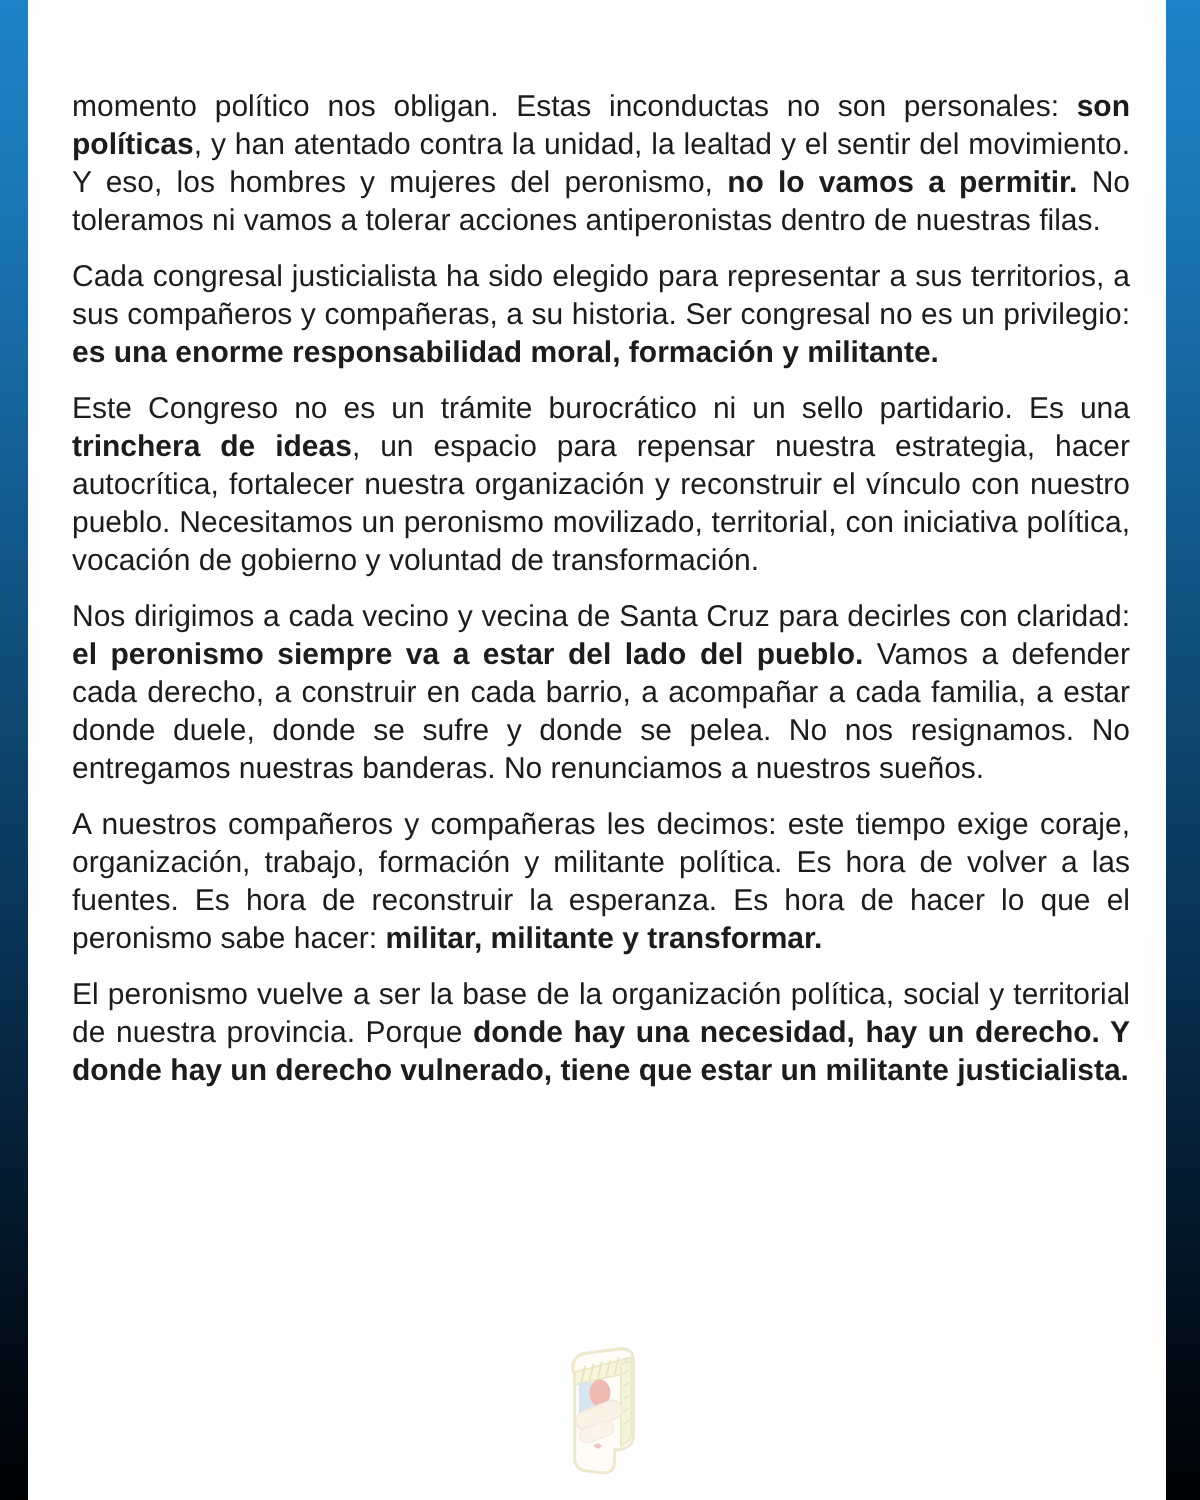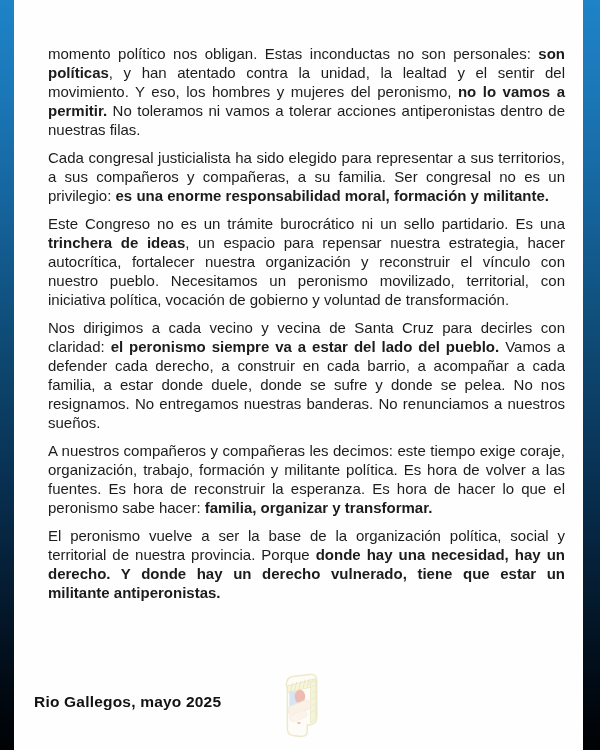--- a/index.html
+++ b/index.html
@@ -45,21 +45,21 @@
   .doc-body {
     position: absolute;
     top: 44px;
     left: 22px;
     right: 18px;
     color: #1c1c1e;
     font-size: 15px;
     line-height: 19px;
     text-align: justify;
   }
-  .doc-body p { margin: 0 0 9px 12px; }
+  .doc-body p { margin: 0 0 9px 0; }
   .seg-bold { font-weight: bold; }
   .dateline {
     position: absolute;
     left: 20px;
     top: 693px;
     font-size: 15.5px;
     font-weight: bold;
     color: #121214;
     letter-spacing: 0.2px;
   }
@@ -76,28 +76,27 @@
 <body>
 
 <div class="stage">
   <div class="stripe left"></div>
   <div class="stripe right"></div>
 
   <div class="paper">
 
     <div class="doc-body" id="doc-body">
         <p><span>momento político nos obligan. Estas inconductas no son personales: </span><span class="seg-bold">son políticas</span><span>, y han atentado contra la unidad, la lealtad y el sentir del movimiento. Y eso, los hombres y mujeres del peronismo, </span><span class="seg-bold">no lo vamos a permitir.</span><span> No toleramos ni vamos a tolerar acciones antiperonistas dentro de nuestras filas.</span></p>
-        <p><span>Cada congresal justicialista ha sido elegido para representar a sus territorios, a sus compañeros y compañeras, a su familia. Ser congresal no es un privilegio: </span><span class="seg-bold">es una enorme responsabilidad moral, formación y militante.</span></p>
+        <p><span>Cada congresal justicialista ha sido elegido para representar a sus territorios, a sus compañeros y compañeras, a su historia. Ser congresal no es un privilegio: </span><span class="seg-bold">es una enorme responsabilidad moral, formación y militante.</span></p>
         <p><span>Este Congreso no es un trámite burocrático ni un sello partidario. Es una </span><span class="seg-bold">trinchera de ideas</span><span>, un espacio para repensar nuestra estrategia, hacer autocrítica, fortalecer nuestra organización y reconstruir el vínculo con nuestro pueblo. Necesitamos un peronismo movilizado, territorial, con iniciativa política, vocación de gobierno y voluntad de transformación.</span></p>
         <p><span>Nos dirigimos a cada vecino y vecina de Santa Cruz para decirles con claridad: </span><span class="seg-bold">el peronismo siempre va a estar del lado del pueblo.</span><span> Vamos a defender cada derecho, a construir en cada barrio, a acompañar a cada familia, a estar donde duele, donde se sufre y donde se pelea. No nos resignamos. No entregamos nuestras banderas. No renunciamos a nuestros sueños.</span></p>
-        <p><span>A nuestros compañeros y compañeras les decimos: este tiempo exige coraje, organización, trabajo, formación y militante política. Es hora de volver a las fuentes. Es hora de reconstruir la esperanza. Es hora de hacer lo que el peronismo sabe hacer: </span><span class="seg-bold">familia, organizar y transformar.</span></p>
-        <p><span>El peronismo vuelve a ser la base de la organización política, social y territorial de nuestra provincia. Porque </span><span class="seg-bold">donde hay una necesidad, hay un derecho. Y donde hay un derecho vulnerado, tiene que estar un militante antiperonistas.</span></p>
+        <p><span>A nuestros compañeros y compañeras les decimos: este tiempo exige coraje, organización, trabajo, formación y militante política. Es hora de volver a las fuentes. Es hora de reconstruir la esperanza. Es hora de hacer lo que el peronismo sabe hacer: </span><span class="seg-bold">militar, militante y transformar.</span></p>
+        <p><span>El peronismo vuelve a ser la base de la organización política, social y territorial de nuestra provincia. Porque </span><span class="seg-bold">donde hay una necesidad, hay un derecho. Y donde hay un derecho vulnerado, tiene que estar un militante justicialista.</span></p>
       </div>
 
-    <div class="dateline">Rio Gallegos, mayo 2025</div>
 
     <svg class="emblem" viewBox="0 0 40 64" xmlns="http://www.w3.org/2000/svg">
 
       <path d="M6,12 Q6,5 12,4 L28,2 Q35,1 35,8 L35,43 Q35,49 28,50 L26,50 L26,56 Q26,61 20,61 L12,60 Q7,59 7,54 L7,14 Z" fill="#fdfbee" stroke="#d9d08c" stroke-width="1.4"></path>
 
       <path d="M7,13 L34,6 L34,13 L7,19 Z" fill="#f1ecb4" stroke="#d6cc80" stroke-width="0.9"></path>
       <path d="M10,18 L12,10 M14,17 L16,9 M18,16 L20,8 M22,15 L24,7 M26,14 L28,6 M30,13 L32,6" stroke="#cfc36e" stroke-width="0.8" fill="none"></path>
 
       <path d="M29,9 L34,8 L34,43 Q34,46 29,48 Z" fill="#e4ecb0" stroke="#d3cc86" stroke-width="0.8"></path>
       <path d="M30,14 L33,12 M30,20 L33,18 M30,26 L33,24 M30,32 L33,30 M30,38 L33,36" stroke="#c6d287" stroke-width="0.8" fill="none"></path>

